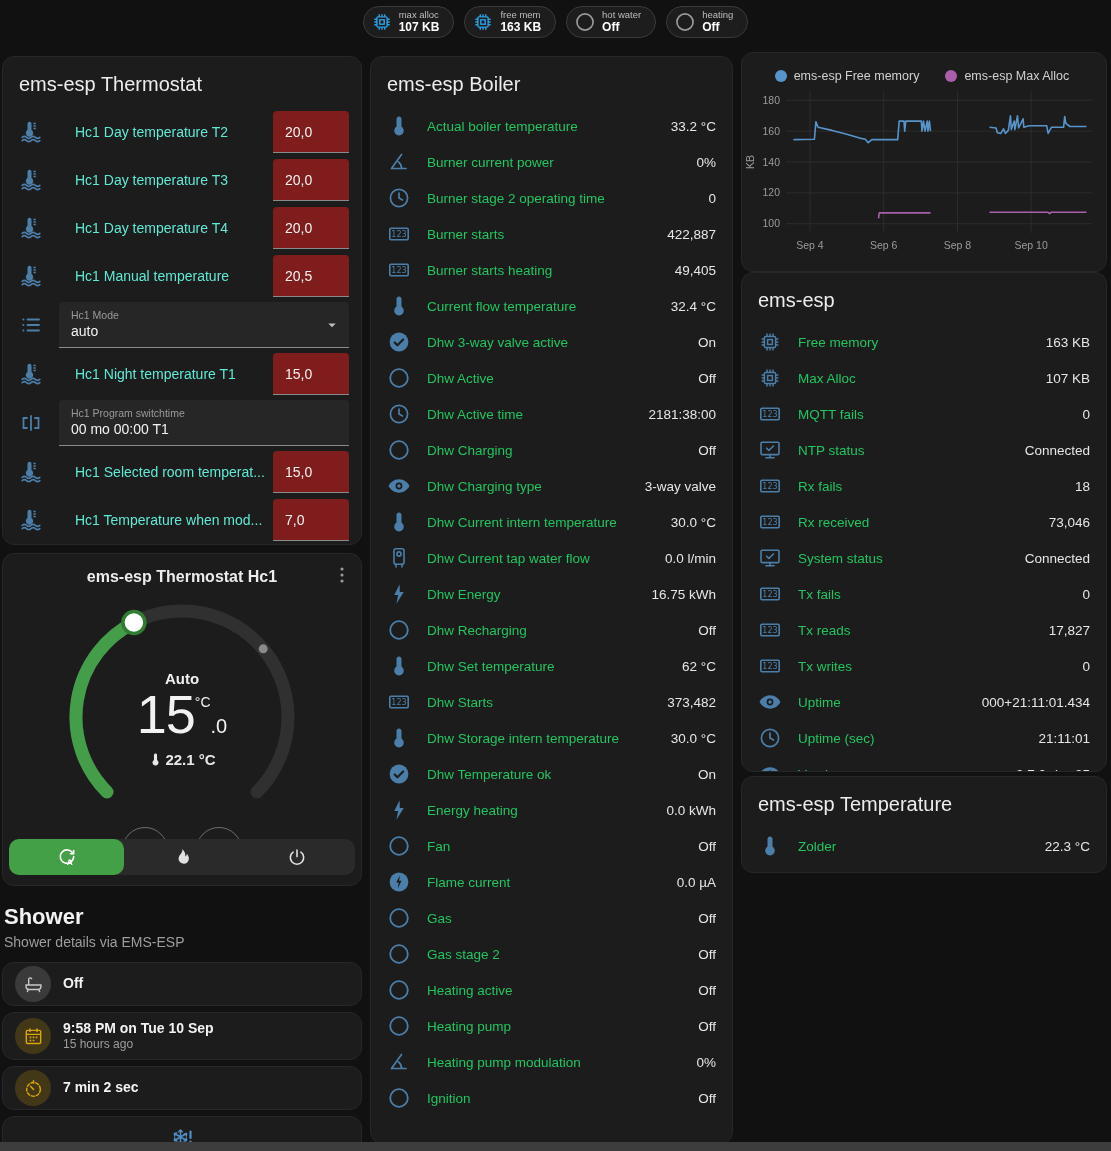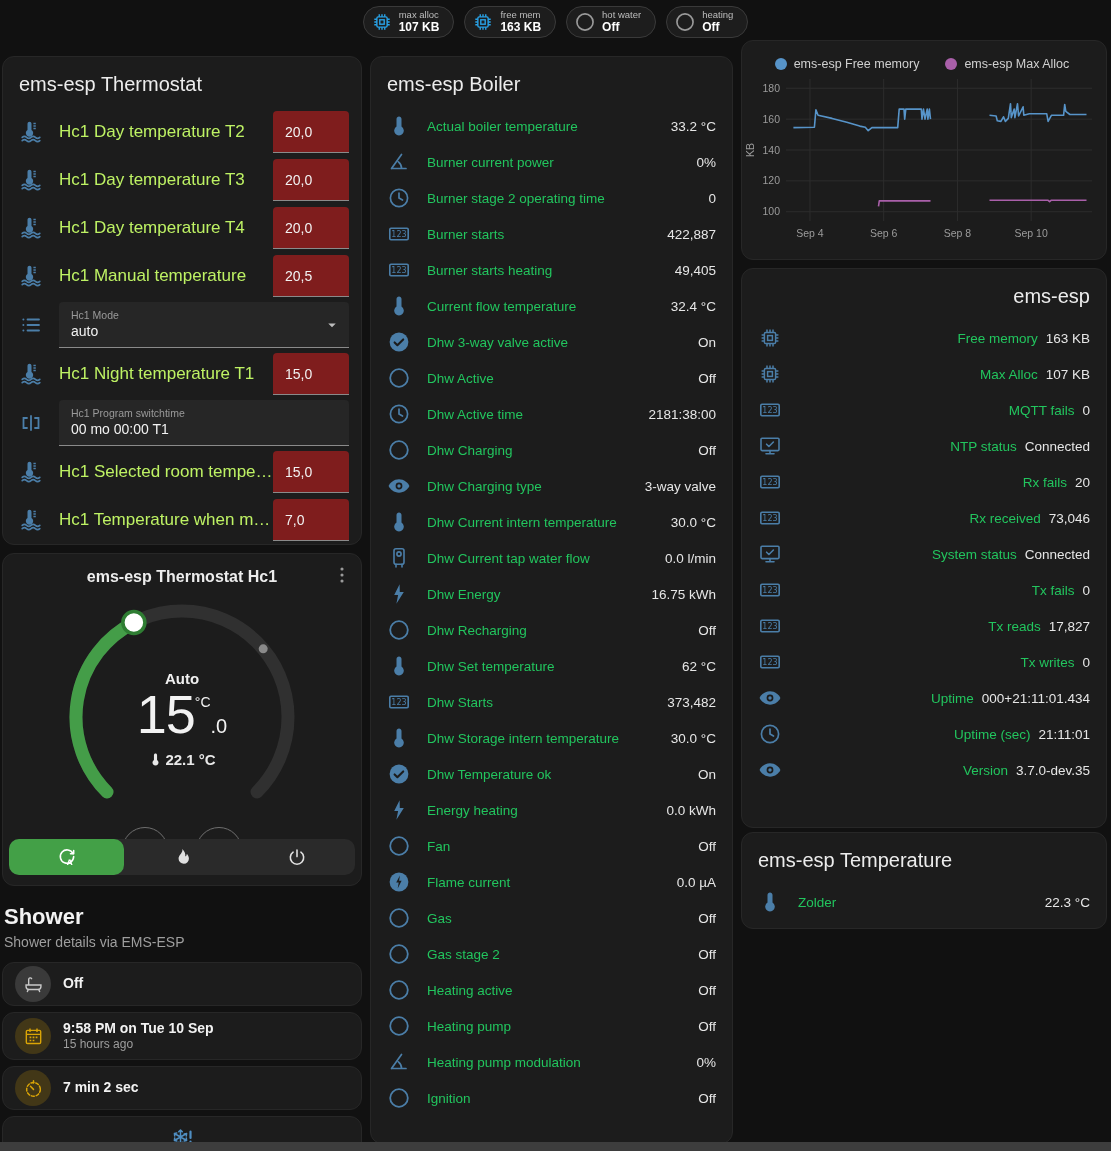--- a/index.html
+++ b/index.html
@@ -17,36 +17,36 @@
   .badge .bvalue { font-size:12px; font-weight:bold; color:#ffffff; }
   .ic { display:inline-block; color:#4b7ea8; }
   .ic svg { width:100%; height:100%; display:block; }
   .ic.badge-blue { color:#29a3e8; }
   .ic.badge-gray { color:#9a9a9a; }
 
   
   .col { position:absolute; }
   #col-left  { left:2px;  top:56px; width:360px; }
   #col-mid   { left:370px; top:56px; width:363px; }
-  #col-right { left:741px; top:40px; width:366px; }
+  #col-right { left:741px; top:52px; width:366px; }
   .card { background:#1c1c1c; border:1px solid #272727; border-radius:12px; overflow:hidden; }
   .card-title { font-size:20px; font-weight:500; color:#ececec; padding:16px 16px 8px 16px; }
 
   
   .rows { padding:4px 0 8px 0; }
   .erow { display:flex; align-items:center; height:36px; padding:0 16px; cursor:pointer; }
   .erow .ic { width:24px; height:24px; flex:0 0 24px; }
   .erow .elabel { flex:1; margin-left:16px; font-size:13.5px; color:#22c55e;
     white-space:nowrap; overflow:hidden; text-overflow:ellipsis; }
   .erow .evalue { font-size:13.5px; color:#e6e6e6; margin-left:8px; white-space:nowrap; }
 
   
   .trow { display:flex; align-items:center; min-height:48px; padding:2px 12px 2px 16px; }
   .trow .ic { width:24px; height:24px; flex:0 0 24px; }
-  .trow .tlabel { flex:1; margin-left:16px; font-size:17px; color:#bef264;
+  .trow .tlabel { flex:1; margin-left:32px; font-size:14px; color:#5eead4;
     white-space:nowrap; overflow:hidden; text-overflow:ellipsis; }
   .numbox { width:76px; height:42px; background:#7f1d1d; border-bottom:1px solid #8a8a8a;
     border-radius:4px 4px 0 0; display:flex; align-items:center; padding-left:12px;
     font-size:14px; color:#f2f2f2; cursor:text; }
   .bigbox { flex:1; margin-left:16px; height:46px; background:#262626; border-bottom:1px solid #8a8a8a;
     border-radius:4px 4px 0 0; display:flex; flex-direction:column; justify-content:center;
     padding:0 12px; position:relative; cursor:pointer; }
   .bigbox .boxlabel { font-size:10.5px; color:#9a9a9a; line-height:1.3; }
   .bigbox .boxvalue { font-size:14px; color:#f2f2f2; line-height:1.3; }
   .bigbox .ic.arrow { position:absolute; right:8px; top:14px; width:18px; height:18px; color:#bdbdbd; }
@@ -95,21 +95,21 @@
 
   
   #chart-card { height:220px; padding:4px 6px 6px 2px; }
   #chart-legend { display:flex; justify-content:center; gap:26px; margin:12px 0 2px 0; }
   .leg-item { display:flex; align-items:center; gap:7px; font-size:12.5px; color:#d0d0d0; cursor:pointer; }
   .leg-dot { width:12px; height:12px; border-radius:50%; }
   #chart-svg { display:block; }
   .tick-text { font-size:10.5px; fill:#9b9b9b; }
   .axis-label { font-size:10.5px; fill:#9b9b9b; }
 
-  #emsesp-card { margin-top:8px; height:560px;text-align:right; }
+  #emsesp-card { height:500px; }
   #temp-card { margin-top:4px; }
   #boiler-card { height:1088px; }
   #thermostat-card { height:489px; }
 
   
   #bottom-strip { position:absolute; left:0; bottom:0; width:100%; height:9px; background:#3d3d3d; z-index:10; }
 </style>
 </head>
 <body>
 
@@ -782,21 +782,21 @@
             <span class="evalue">Connected</span>
           </div>
           <div class="erow">
             <span class="ic">
               <svg viewBox="0 0 24 24" fill="none" stroke="currentColor">
                 <rect x="2.8" y="6.2" width="18.4" height="11.6" rx="1.2" stroke-width="1.6"></rect>
                 <text x="12" y="15.2" text-anchor="middle" font-size="8" fill="currentColor" stroke="none" font-family="DejaVu Sans, sans-serif">123</text>
               </svg>
             </span>
             <span class="elabel">Rx fails</span>
-            <span class="evalue">20</span>
+            <span class="evalue">18</span>
           </div>
           <div class="erow">
             <span class="ic">
               <svg viewBox="0 0 24 24" fill="none" stroke="currentColor">
                 <rect x="2.8" y="6.2" width="18.4" height="11.6" rx="1.2" stroke-width="1.6"></rect>
                 <text x="12" y="15.2" text-anchor="middle" font-size="8" fill="currentColor" stroke="none" font-family="DejaVu Sans, sans-serif">123</text>
               </svg>
             </span>
             <span class="elabel">Rx received</span>
             <span class="evalue">73,046</span>

